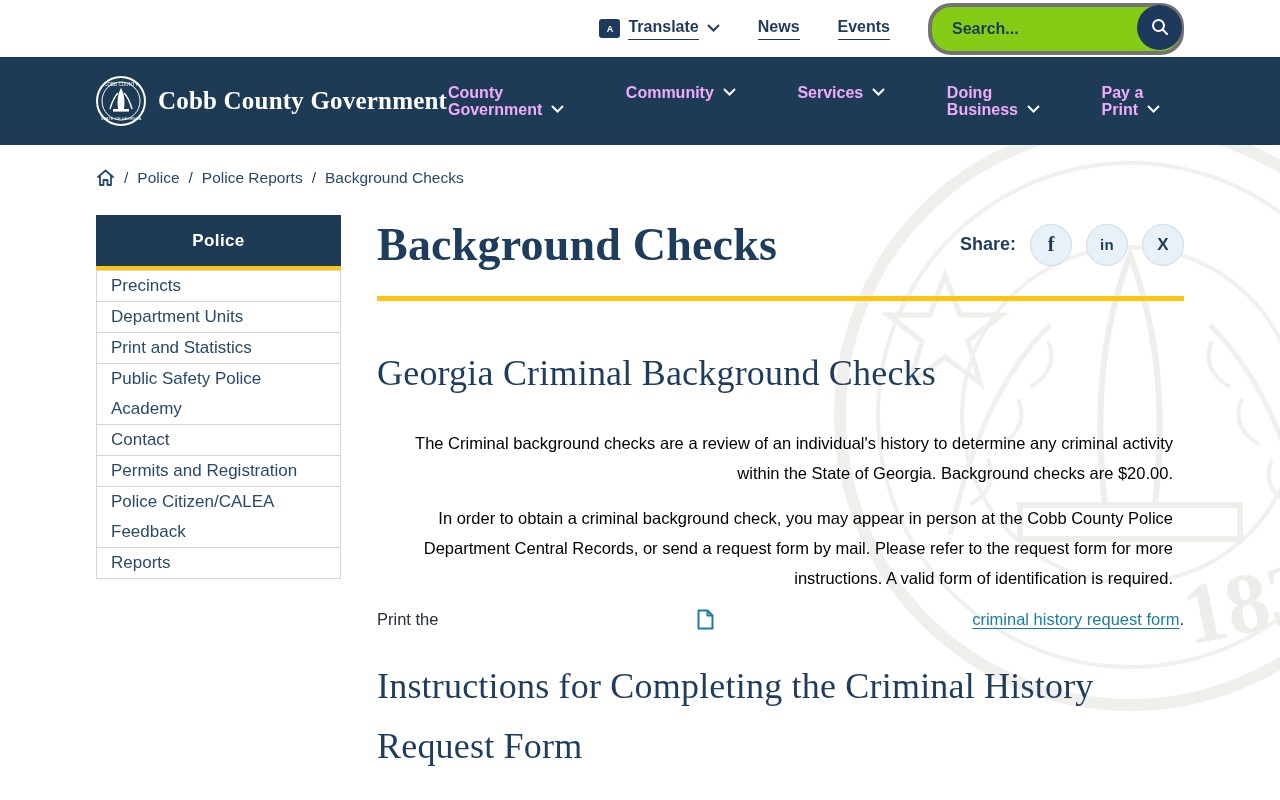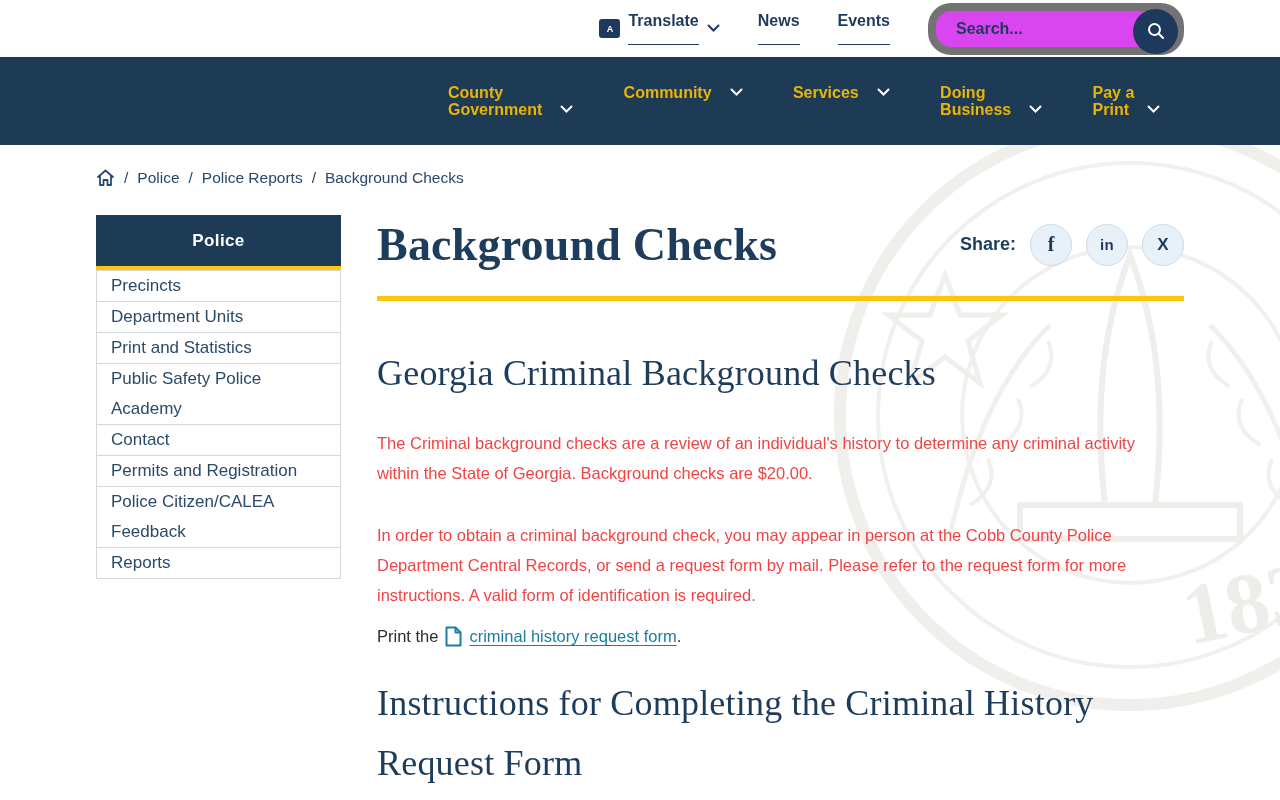--- a/index.html
+++ b/index.html
@@ -16,29 +16,29 @@
   
   .topbar {
     position:relative; z-index:5; height:57px; background:#ffffff;
     display:flex; align-items:center; justify-content:flex-end;
     padding-right:96px; gap:38px;
   }
   .toplink {
     display:flex; align-items:center; gap:8px; cursor:pointer;
     color:#1d3a5c; font-size:16px; font-weight:600;
   }
-  .toplink .lbl { border-bottom:1.5px solid #1d3a5c; padding-bottom:14px; }
+  .toplink .lbl { border-bottom:1.5px solid #1d3a5c; padding-bottom:3px; }
   .translate-badge {
     width:21px; height:19px; background:#1d3a5c; border-radius:3px;
     color:#ffffff; font-size:9px; font-weight:700;
     display:flex; align-items:center; justify-content:center; letter-spacing:0;
   }
   .searchbox {
     position:relative; width:256px; height:52px;
-    border:8px solid #737373; border-radius:23px; background:#d946ef;
+    border:4px solid #737373; border-radius:23px; background:#84cc16;
   }
   .searchbox input {
     width:190px; height:100%; border:none; outline:none; background:transparent;
     padding-left:20px; font-family:"Liberation Sans", sans-serif;
     font-size:16px; font-weight:600; color:#1d3a5c;
   }
   .searchbox input::placeholder { color:#1d3a5c; opacity:1; }
   .search-btn {
     position:absolute; right:-2px; top:-2px; width:45px; height:45px;
     border-radius:50%; background:#1d3a5c; border:none; cursor:pointer;
@@ -52,23 +52,23 @@
   }
   .brand { display:flex; align-items:center; gap:12px; cursor:pointer; }
   .brand-name {
     color:#ffffff; font-family:"Liberation Serif", serif; font-weight:700;
     font-size:25px; letter-spacing:0.2px; white-space:nowrap;
   }
   .nav-items {
     position:absolute; left:448px; top:27px; width:712px;
     display:flex; justify-content:space-between; align-items:flex-start;
   }
-  .nav-item { color:#eab308; font-size:16px; font-weight:600; line-height:17px; cursor:pointer; }
+  .nav-item { color:#f0abfc; font-size:16px; font-weight:600; line-height:17px; cursor:pointer; }
   .nav-top:empty { display:none; }
-  .nav-bottom { display:flex; align-items:center; gap:18px; }
+  .nav-bottom { display:flex; align-items:center; gap:9px; }
 
   
   .breadcrumb {
     position:relative; z-index:2; margin:24px 0 0 96px;
     display:flex; align-items:center; gap:9px;
     color:#27486b; font-size:15.5px; font-weight:500;
   }
   .breadcrumb .crumb { cursor:pointer; }
   .breadcrumb .sep { font-weight:400; }
 
@@ -105,25 +105,25 @@
   .share-btn .g-x  { font-size:17px; }
   .divider { height:5px; background:#fdc510; margin-top:25px; }
 
   h2.section-heading {
     font-family:"Liberation Serif", serif; font-weight:400;
     font-size:36px; line-height:60px; color:#1e3c5c; letter-spacing:0.2px;
   }
   .h2-first { margin-top:42px; line-height:42px; }
   .h2-second { margin-top:26px; }
 
-  .body-p { font-size:16.5px; line-height:30px; color:#ef4444; max-width:796px; }
+  .body-p { font-size:16.5px; line-height:30px; color:#000000; max-width:796px;text-align:right; }
   .p-first { margin-top:25px; }
-  .p-next  { margin-top:32px; }
-
-  .print-line { margin-top:16px; display:flex; align-items:center; gap:7px; font-size:16.5px; color:#272e36; }
+  .p-next  { margin-top:15px; }
+
+  .print-line { margin-top:16px; display:flex; align-items:center; gap:7px; font-size:16.5px; color:#272e36;justify-content:space-between; }
   .doc-link { color:#1b7e9e; text-decoration:underline; text-underline-offset:3px; cursor:pointer; }
   .important-p { margin-top:16px; }
   .important-p b { font-weight:700; }
 </style>
 </head>
 <body>
 
 <div class="watermark">
   <svg width="660" height="620" viewBox="0 0 660 620">
     <g fill="none" stroke="#f1efec" stroke-width="12">
@@ -162,20 +162,32 @@
     <button class="search-btn">
       <svg width="18" height="18" viewBox="0 0 18 18">
         <circle cx="7.5" cy="7.5" r="5.5" fill="none" stroke="#ffffff" stroke-width="2"></circle>
         <line x1="11.8" y1="11.8" x2="16" y2="16" stroke="#ffffff" stroke-width="2" stroke-linecap="round"></line>
       </svg>
     </button>
   </div>
 </header>
 
 <nav class="mainnav">
+  <div class="brand">
+    <svg width="50" height="50" viewBox="0 0 50 50">
+      <circle cx="25" cy="25" r="24" fill="none" stroke="#ffffff" stroke-width="2"></circle>
+      <circle cx="25" cy="25" r="19" fill="none" stroke="#ffffff" stroke-width="1"></circle>
+      <path d="M25 12 C21.5 19 21 25 22 33 L28 33 C29 25 28.5 19 25 12 Z" fill="#ffffff"></path>
+      <path d="M14 33 C16 26 18 21 22 17 M36 33 C34 26 32 21 28 17" fill="none" stroke="#ffffff" stroke-width="1.4"></path>
+      <rect x="17" y="33" width="16" height="2.6" fill="#ffffff"></rect>
+      <text x="25" y="9.5" text-anchor="middle" font-size="4.6" fill="#ffffff" font-family="Liberation Sans, sans-serif">COBB COUNTY</text>
+      <text x="25" y="43.5" text-anchor="middle" font-size="4.2" fill="#ffffff" font-family="Liberation Sans, sans-serif">STATE OF GEORGIA</text>
+    </svg>
+    <span class="brand-name">Cobb County Government</span>
+  </div>
 
   <div class="nav-items">
     <div class="nav-item">
       <span class="nav-top">County</span>
       <span class="nav-bottom">
         <span>Government</span>
         <svg width="13" height="9" viewBox="0 0 13 9">
           <path d="M1.5 1.5 L6.5 6.5 L11.5 1.5" fill="none" stroke="#ffffff" stroke-width="2" stroke-linecap="round"></path>
         </svg>
       </span>

